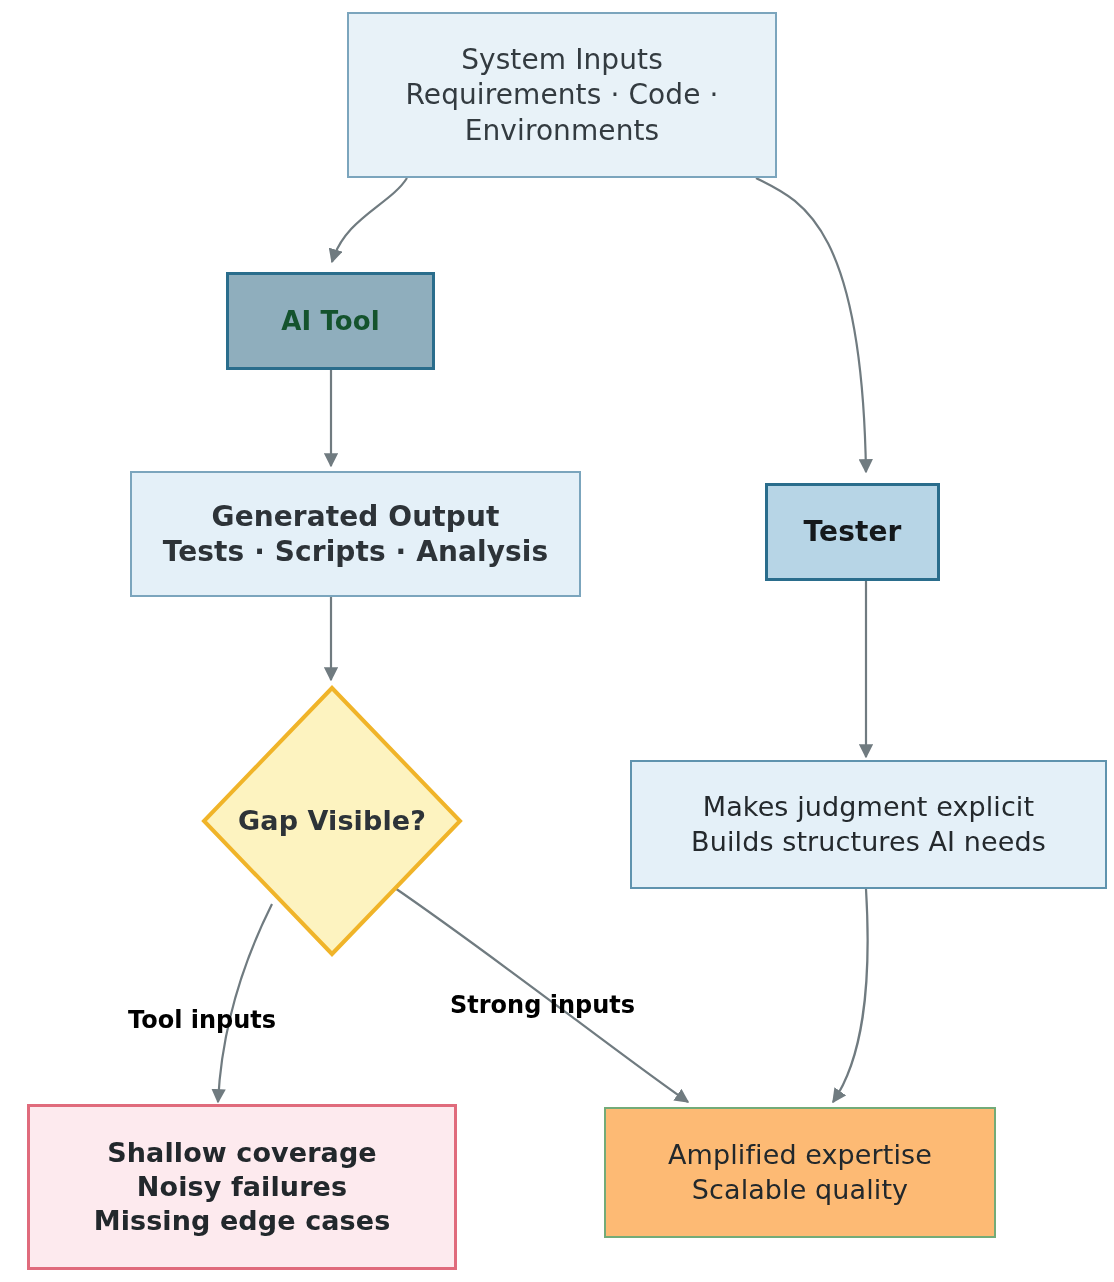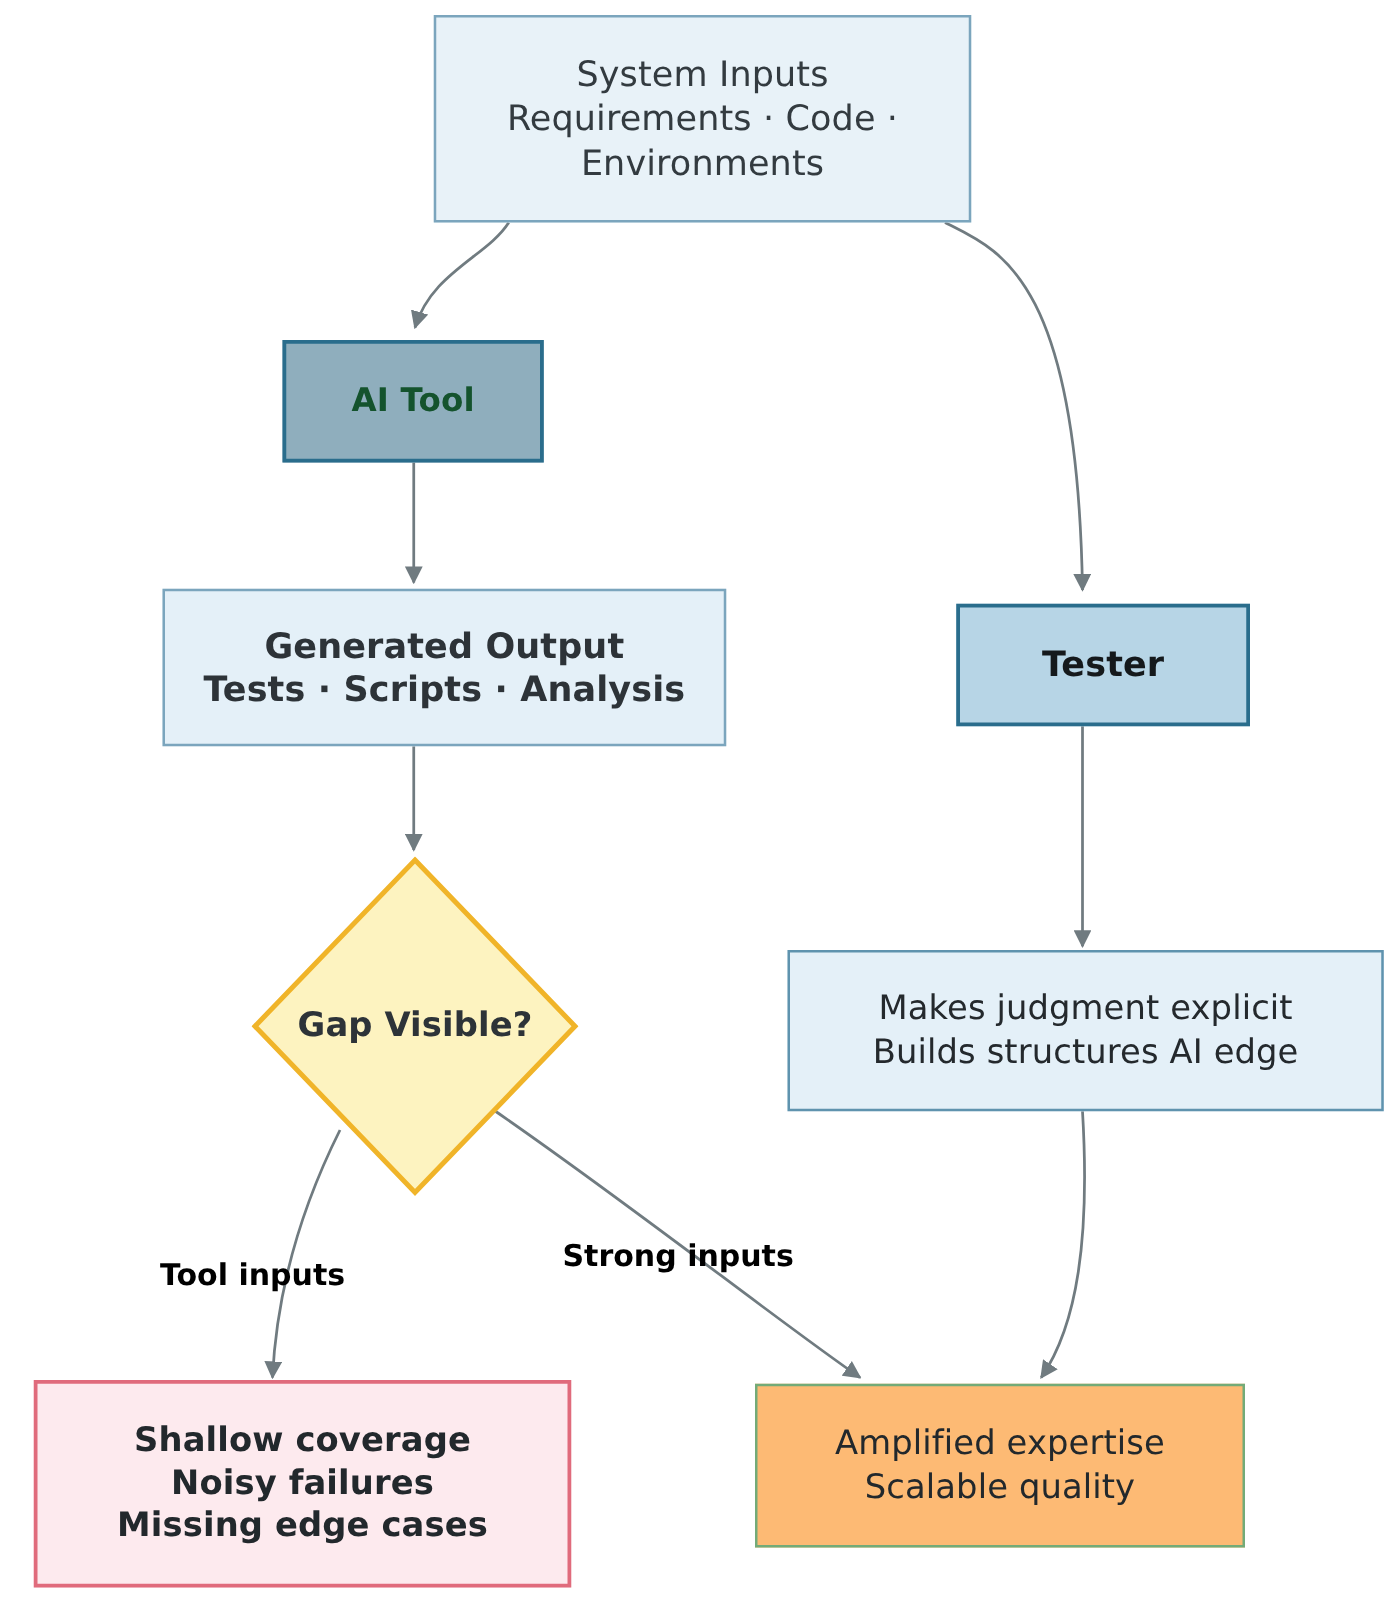--- a/index.html
+++ b/index.html
@@ -182,27 +182,27 @@
 Tests · Scripts · Analysis</span>
   </div>
 
   <div class="node n-decision" style="left:201px; top:685px; width:262px; height:272px;">
     <svg class="diamond-shape" viewBox="0 0 262 272" preserveAspectRatio="none" xmlns="http://www.w3.org/2000/svg">
       <polygon points="131,3 259,136 131,269 3,136" fill="#fdf3c0" stroke="#f0b429" stroke-width="4"></polygon>
     </svg>
     <span class="node-label">Gap Visible?</span>
   </div>
 
-  <div class="node n-tester" style="left:765px; top:483px; width:235px; height:98px;">
+  <div class="node n-tester" style="left:765px; top:483px; width:175px; height:98px;">
     <span class="node-label">Tester</span>
   </div>
 
   <div class="node n-explicit" style="left:630px; top:760px; width:477px; height:129px;">
     <span class="node-label">Makes judgment explicit
-Builds structures AI edge</span>
+Builds structures AI needs</span>
   </div>
 
   <div class="node n-bad" style="left:27px; top:1104px; width:430px; height:166px;font-weight:bold;">
     <span class="node-label">Shallow coverage
 Noisy failures
 Missing edge cases</span>
   </div>
 
   <div class="node n-good" style="left:604px; top:1107px; width:392px; height:131px;">
     <span class="node-label">Amplified expertise

